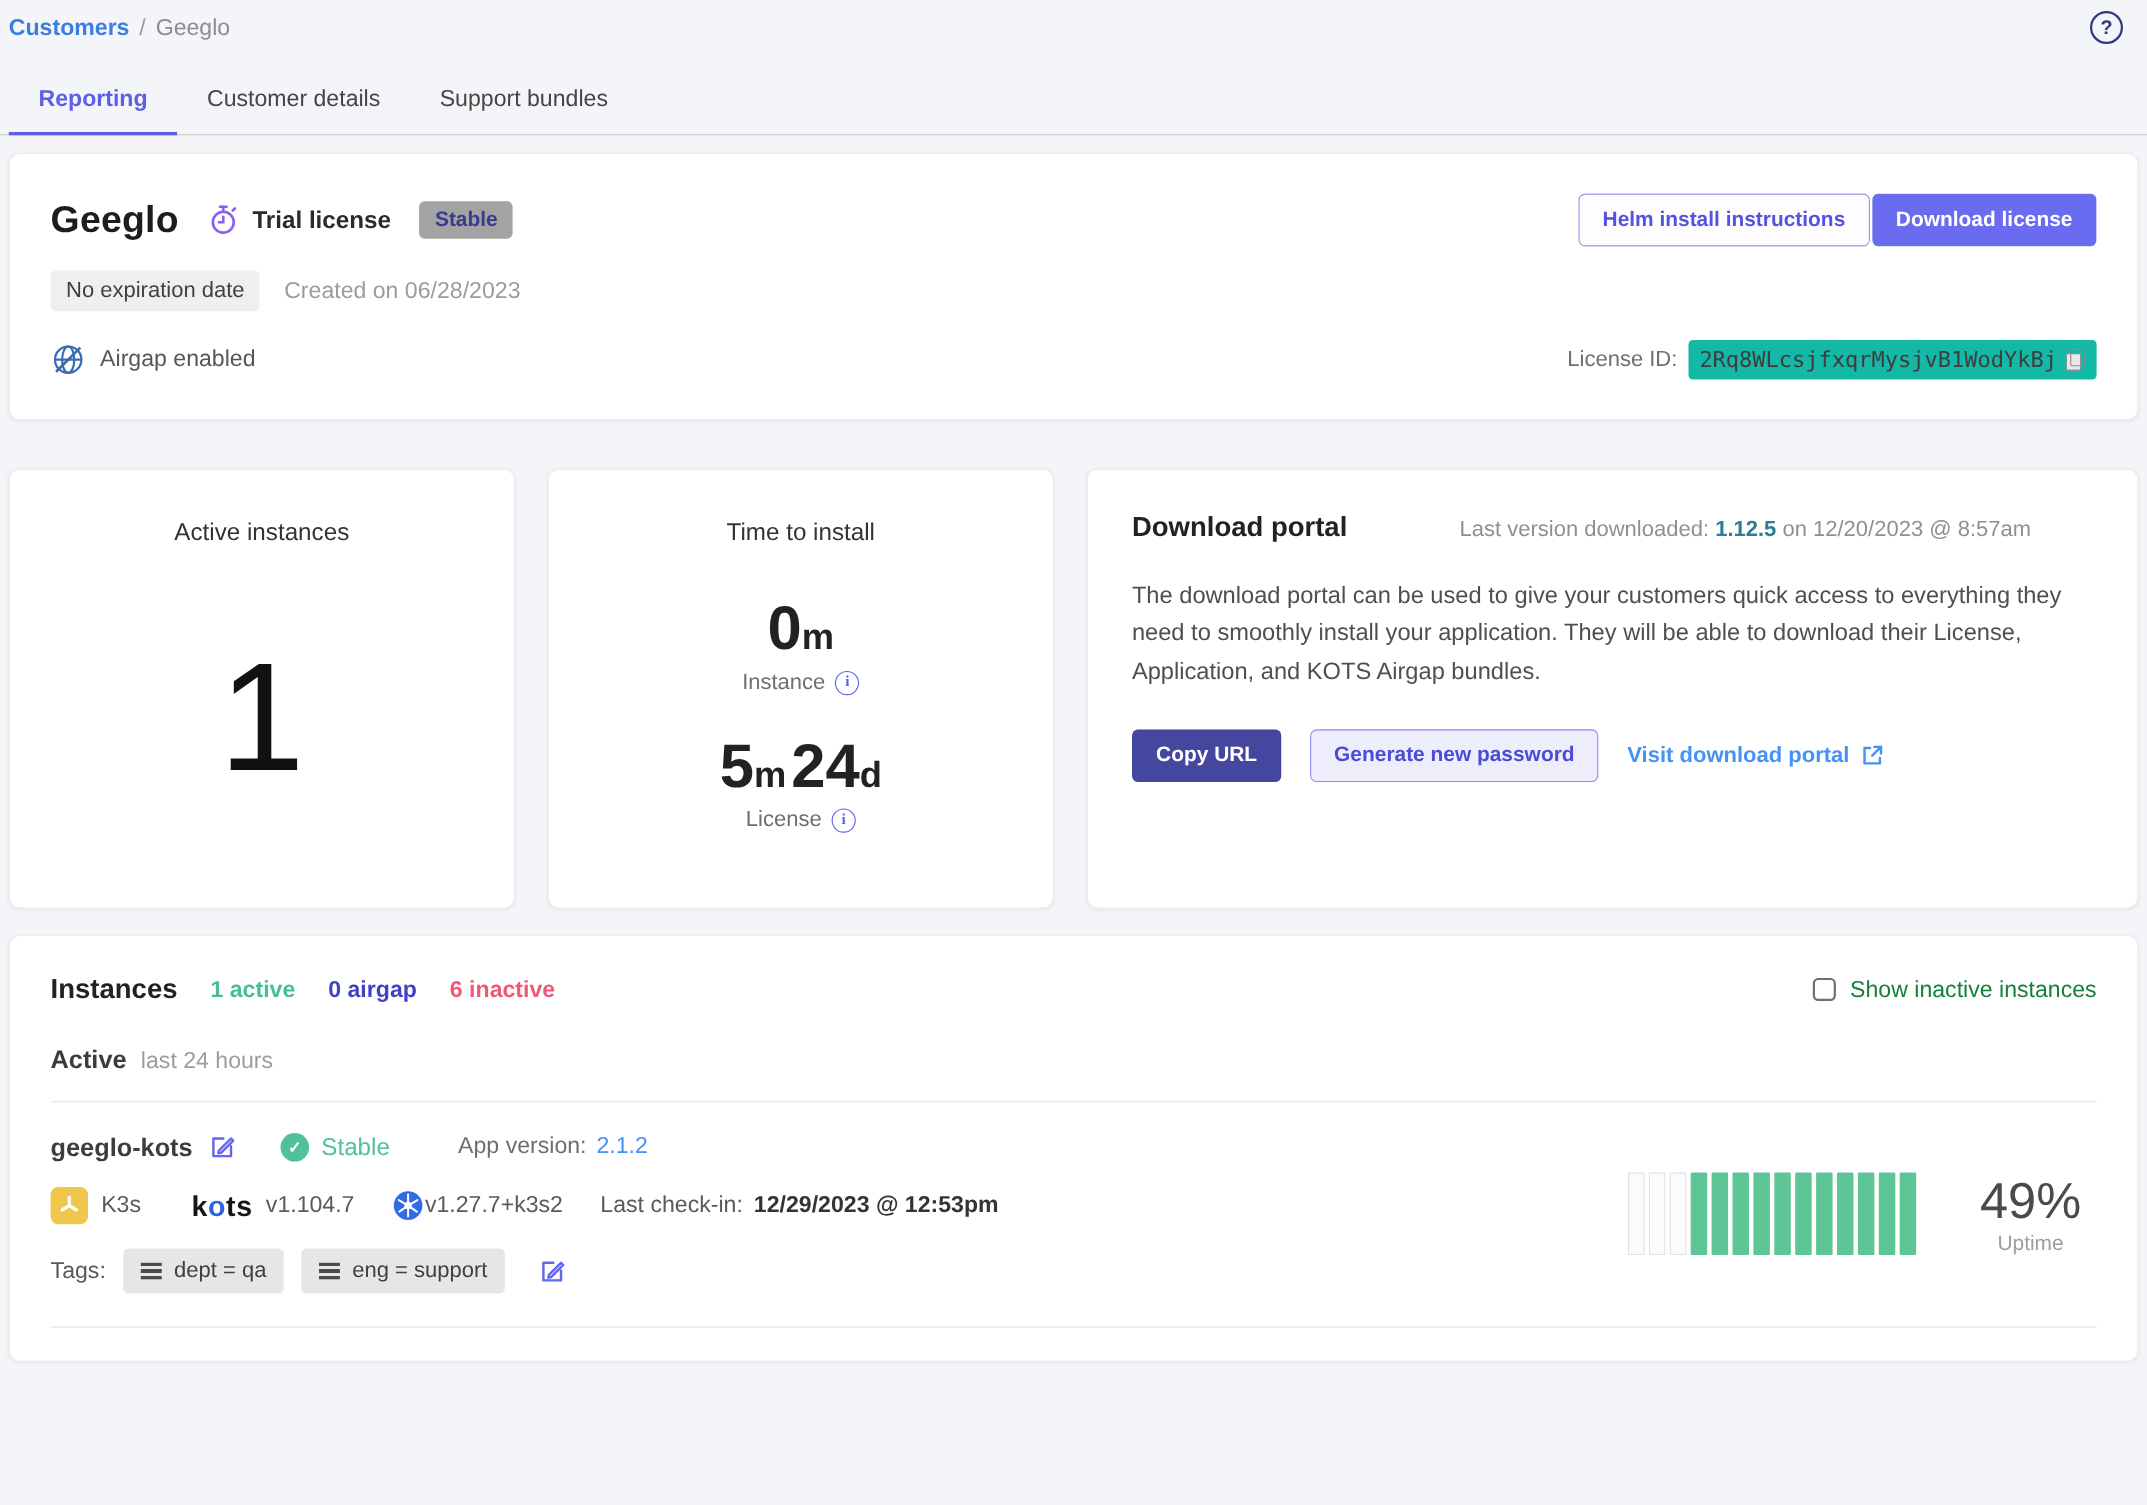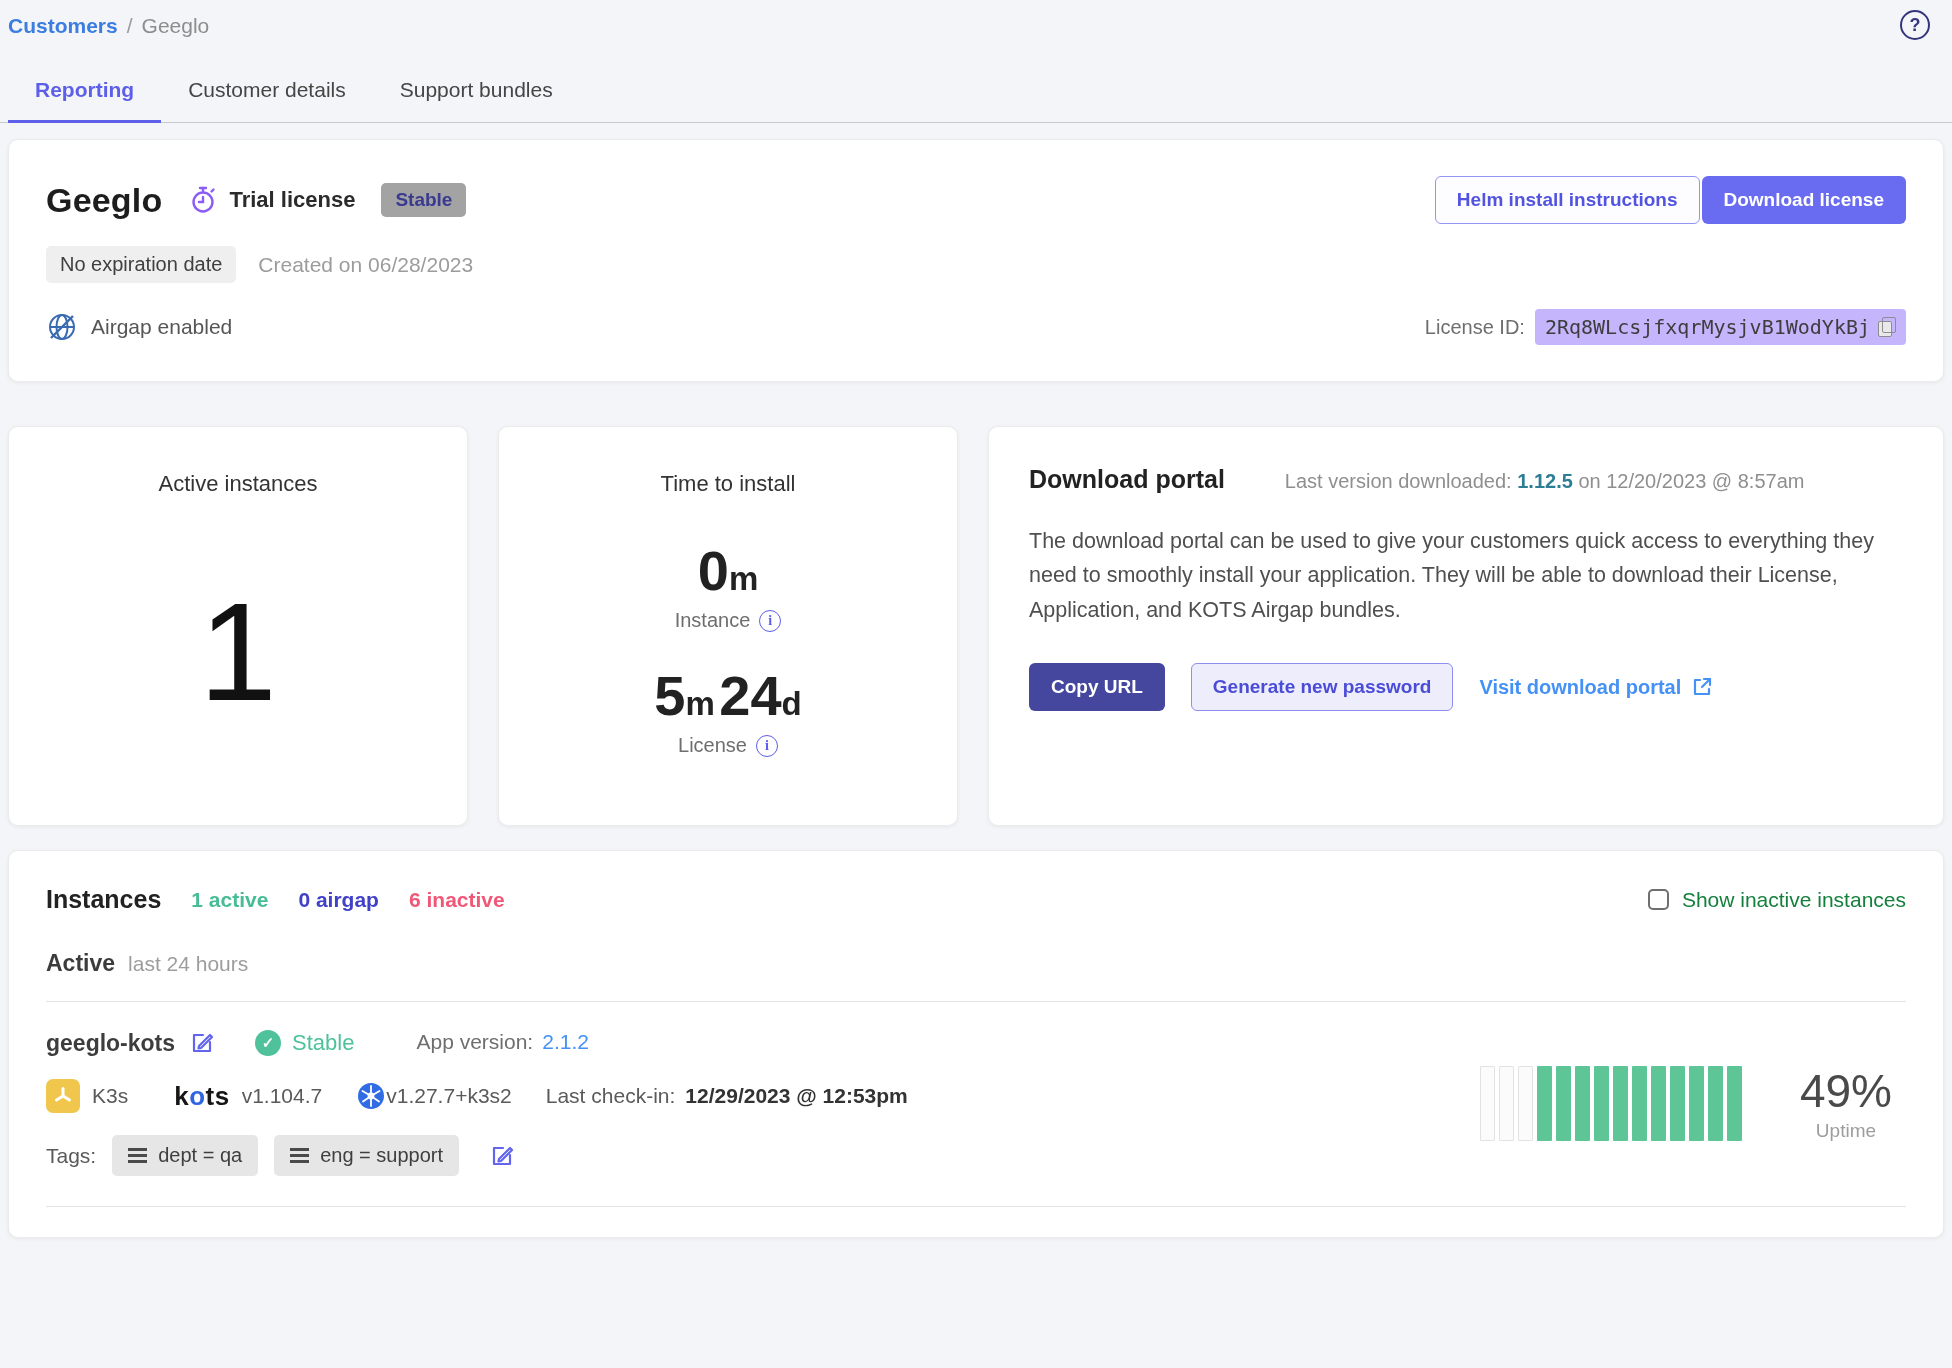--- a/index.html
+++ b/index.html
@@ -42,21 +42,21 @@
   .btn-outline-indigo { border-color: #9495f0; color: #5254e0; background: #fdfdff; }
   .btn-solid-indigo { background: #696bf0; color: #fff; }
   .lc-row2 { margin-top: 22px; display: flex; align-items: center; gap: 22px; }
   .pill-gray { background: #efefef; color: #3f3f3f; font-size: 20px; padding: 7px 14px; border-radius: 5px; }
   .created-text { font-size: 21px; color: #9c9c9c; }
   .lc-row3 { margin-top: 26px; display: flex; align-items: center; }
   .airgap { display: flex; align-items: center; gap: 13px; font-size: 21px; color: #565656; }
   .license-id-wrap { margin-left: auto; display: flex; align-items: center; gap: 10px; }
   .license-id-label { font-size: 20px; color: #6e6e6e; }
   .license-id-pill {
-    background: #c4b5fd; border-radius: 4px; padding: 6px 10px;
+    background: #14b8a6; border-radius: 4px; padding: 6px 10px;
     font-family: "DejaVu Sans Mono", monospace; font-size: 20px; color: #3d3d3d;
     display: flex; align-items: center; gap: 8px;
   }
   .copy-icon { position: relative; width: 18px; height: 20px; display: inline-block; cursor: pointer; }
   .copy-icon::before { content: ""; position: absolute; left: 0; bottom: 0; width: 12px; height: 14px; border: 1.6px solid #8d8d8d; border-radius: 2px; background: #e9e9e9; }
   .copy-icon::after { content: ""; position: absolute; left: 4px; top: 0; width: 12px; height: 14px; border: 1.6px solid #8d8d8d; border-radius: 2px; }
   
   .stats-row { margin: 44px 8px 0 8px; display: flex; gap: 30px; }
   .stat-card { height: 400px; display: flex; flex-direction: column; align-items: center; }
   .stat-card.a { width: 460px; }
@@ -72,21 +72,21 @@
   .info-icon {
     width: 22px; height: 22px; border: 1.6px solid #5d5fe8; border-radius: 50%;
     display: inline-flex; align-items: center; justify-content: center;
     color: #5d5fe8; font-size: 14px; font-weight: 700; cursor: pointer;
   }
   .info-icon::before { content: "i"; font-family: "Liberation Serif", serif; }
   
   .dp-card { flex: 1; height: 400px; padding: 38px 40px; display: block; align-items: flex-start; }
   .dp-header { display: flex; align-items: baseline; }
   .dp-title { font-size: 25px; font-weight: 700; color: #222; }
-  .dp-version { margin-left: 60px; font-size: 20px; color: #8f8f8f; }
+  .dp-version { margin-left: 102px; font-size: 20px; color: #8f8f8f; }
   .dp-version .ver-link { color: #2d7d95; font-weight: 600; cursor: pointer; }
   .dp-desc { margin-top: 30px; font-size: 21.5px; line-height: 1.6; color: #4f4f4f; max-width: 880px; }
   .dp-buttons { margin-top: 36px; display: flex; align-items: center; gap: 26px; }
   .btn-dark-indigo { background: #45479e; color: #fff; }
   .btn-outline-lav { border-color: #8d8ef0; color: #4a4cd8; background: #ededfc; }
   .link-blue { color: #4591f5; font-size: 20px; font-weight: 600; display: flex; align-items: center; gap: 10px; cursor: pointer; }
   
   .instances-card { margin: 24px 8px 0 8px; padding: 34px 37px 30px 37px; }
   .inst-header { display: flex; align-items: center; gap: 30px; }
   .inst-title { font-size: 25px; font-weight: 700; color: #222; }

